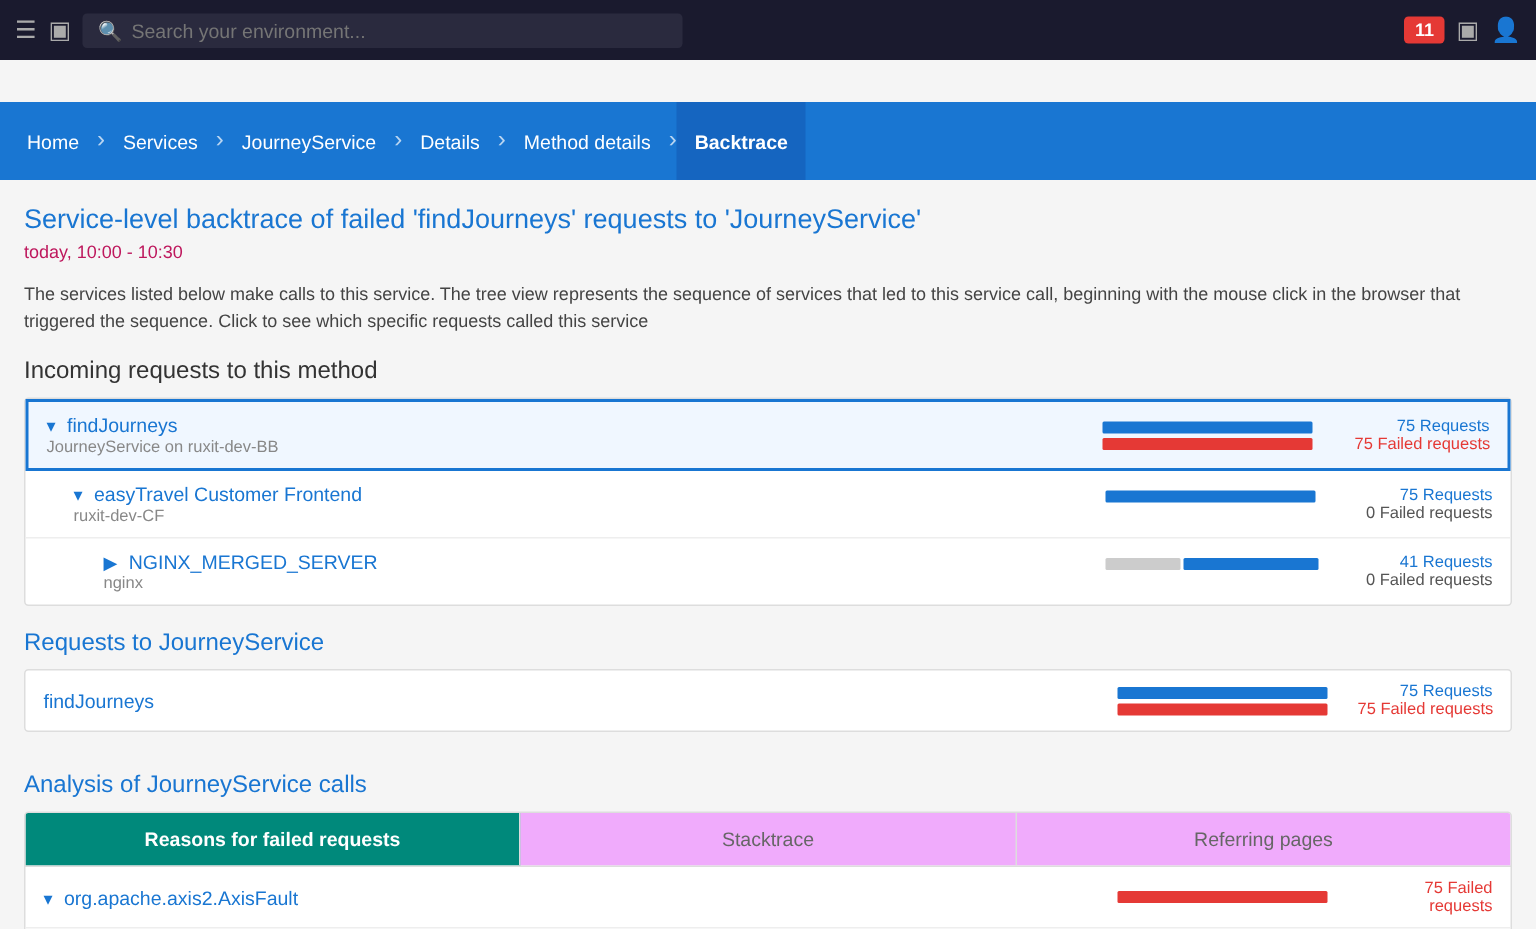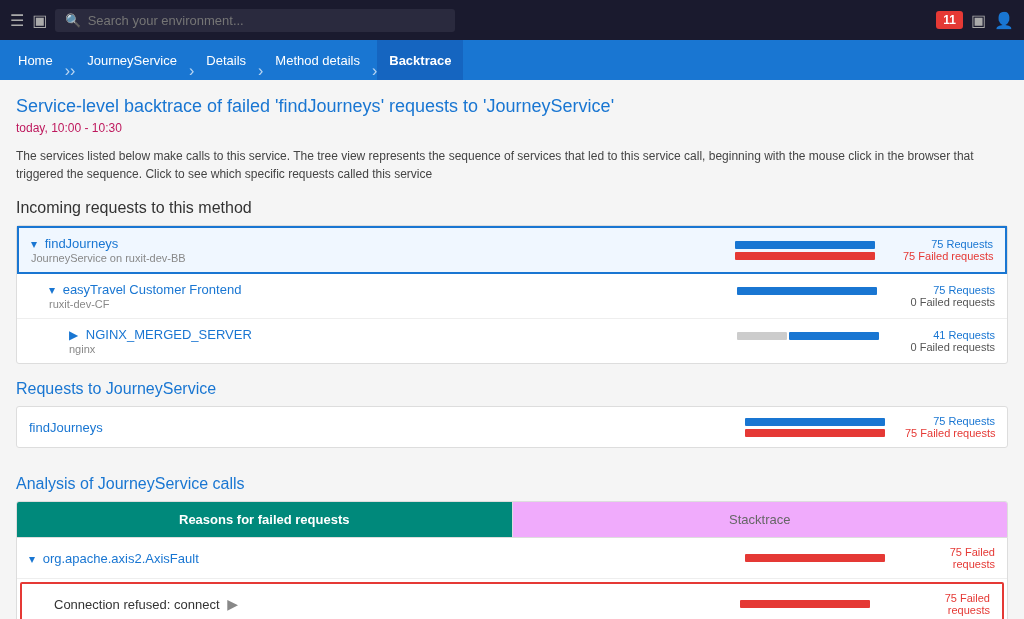--- a/index.html
+++ b/index.html
@@ -47,24 +47,25 @@
       padding: 2px 7px;
       border-radius: 3px;
       cursor: pointer;
     }
     .top-bar-icon { color: #aaa; font-size: 16px; cursor: pointer; }
 
     
     .breadcrumb {
       background: #1976d2;
       display: flex;
-      align-items: flex-end;
-      height: 40px;
+      align-items: center;
+      height: 52px;
       padding: 0 10px;
       gap: 0;
+      margin-top: 28px;
     }
     .breadcrumb-item {
       display: flex;
       align-items: center;
       color: white;
       font-size: 13px;
       cursor: pointer;
       padding: 0 12px;
       height: 100%;
     }
@@ -229,20 +230,21 @@
   <div class="top-bar-right">
     <span class="notification-badge">11</span>
     <span class="top-bar-icon">▣</span>
     <span class="top-bar-icon">👤</span>
   </div>
 </div>
 
 <div class="breadcrumb">
   <span class="breadcrumb-item">Home</span>
   <span class="breadcrumb-sep">›</span>
+  <span class="breadcrumb-item">Services</span>
   <span class="breadcrumb-sep">›</span>
   <span class="breadcrumb-item">JourneyService</span>
   <span class="breadcrumb-sep">›</span>
   <span class="breadcrumb-item">Details</span>
   <span class="breadcrumb-sep">›</span>
   <span class="breadcrumb-item">Method details</span>
   <span class="breadcrumb-sep">›</span>
   <span class="breadcrumb-item active">Backtrace</span>
 </div>
 
@@ -332,20 +334,21 @@
   </div>
 
   <div class="section">
     <div class="analysis-title">
       <span>Analysis of </span><span style="color:#1976d2;">JourneyService</span><span> calls</span>
     </div>
 
     <div class="tab-bar">
       <div class="tab active">Reasons for failed requests</div>
       <div class="tab">Stacktrace</div>
+      <div class="tab">Referring pages</div>
     </div>
 
     <div class="analysis-body">
 
       <div class="fault-row">
         <div class="fault-name">
           <span class="expand-icon">▾</span>
           <a href="#">org.apache.axis2.AxisFault</a>
         </div>
         <div class="fault-bar-wrap">

